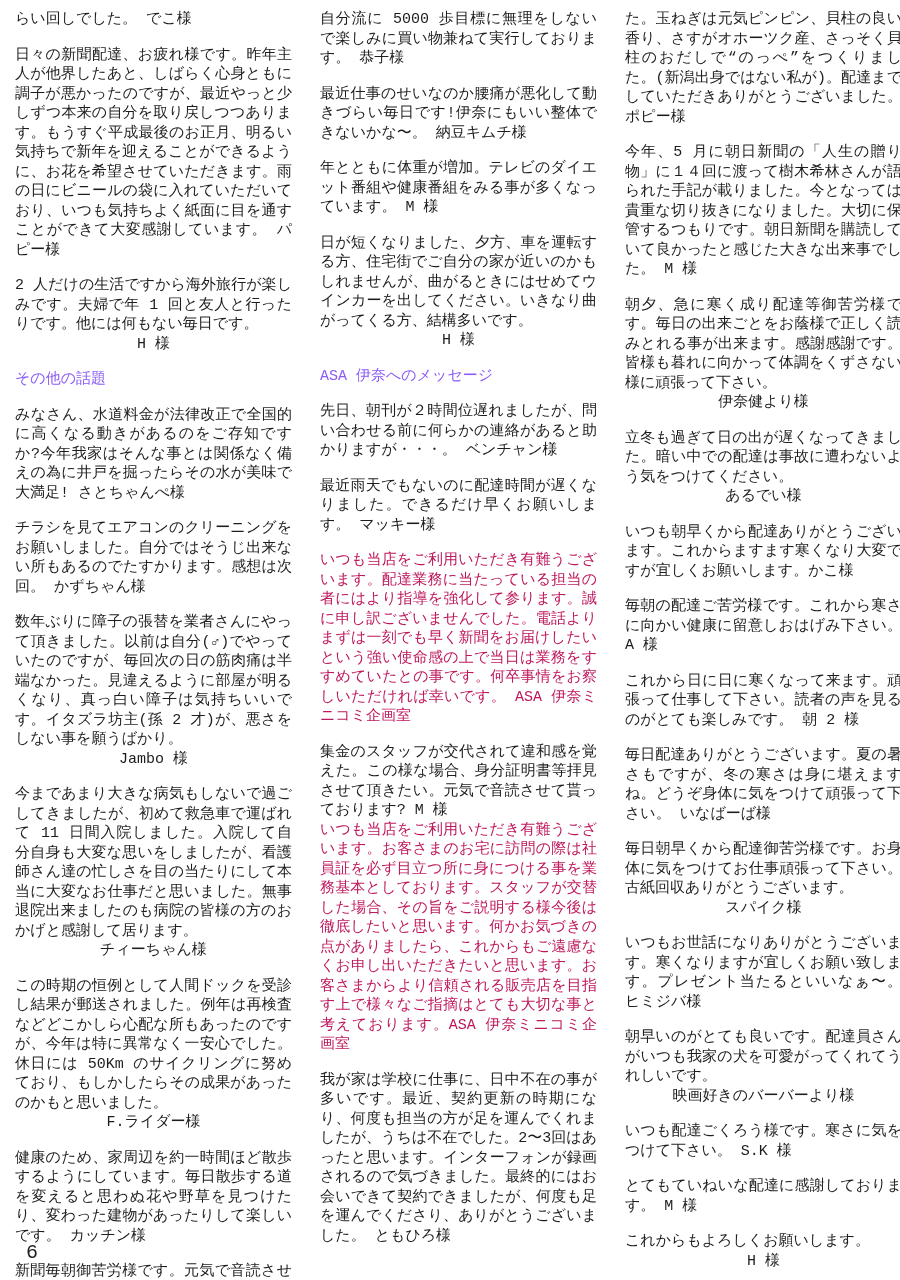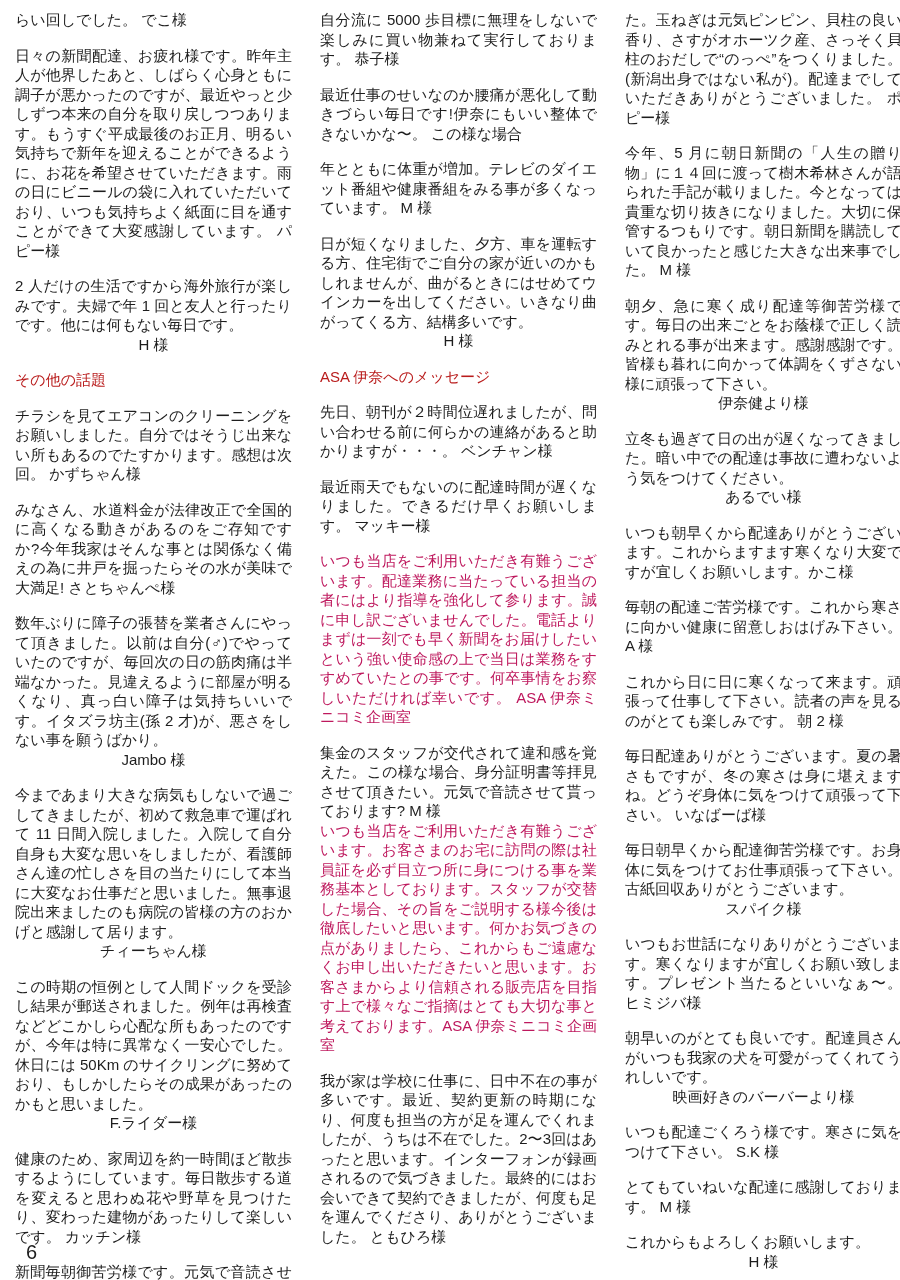--- a/index.html
+++ b/index.html
@@ -1,39 +1,39 @@
 <!DOCTYPE html>
 <html><head>
 <meta charset="utf-8">
 <style>
   html,body{margin:0;padding:0;background:#ffffff;}
   .page{
     position:relative;
     width:900px;height:1280px;
     background:#ffffff;
     overflow:hidden;
-    font-family:Liberation Sans, sans-serif;
+    font-family:Liberation Mono, monospace;
     color:#1d1d1d;
   }
   .columns{
     display:flex;
     gap:28px;
     padding:10px 4px 0 15px;
     box-sizing:border-box;
   }
   .col{
     flex:0 0 277px;
     width:277px;
     font-size:15px;
     line-height:19.5px;
     text-align:justify;
   }
   .block{margin:0 0 16px 0;}
   .block.tight{margin-top:-16px;}
-  .heading{color:#b91c1c;}
+  .heading{color:#8b5cf6;}
   .red{color:#be185d;}
   .sign{text-align:center;}
   .page-number{
     position:absolute;
     left:26px;bottom:16px;
     font-size:20px;
     color:#1d1d1d;
   }
 </style>
 </head>
@@ -49,24 +49,24 @@
           <div>日々の新聞配達、お疲れ様です。昨年主人が他界したあと、しばらく心身ともに調子が悪かったのですが、最近やっと少しずつ本来の自分を取り戻しつつあります。もうすぐ平成最後のお正月、明るい気持ちで新年を迎えることができるように、お花を希望させていただきます。雨の日にビニールの袋に入れていただいており、いつも気持ちよく紙面に目を通すことができて大変感謝しています。 パピー様</div>
         </div>
         <div class="block">
           <div>2 人だけの生活ですから海外旅行が楽しみです。夫婦で年 1 回と友人と行ったりです。他には何もない毎日です。</div>
           <div class="sign">H 様</div>
         </div>
         <div class="block heading">
           <div>その他の話題</div>
         </div>
         <div class="block">
-          <div>チラシを見てエアコンのクリーニングをお願いしました。自分ではそうじ出来ない所もあるのでたすかります。感想は次回。 かずちゃん様</div>
+          <div>みなさん、水道料金が法律改正で全国的に高くなる動きがあるのをご存知ですか?今年我家はそんな事とは関係なく備えの為に井戸を掘ったらその水が美味で大満足! さとちゃんぺ様</div>
         </div>
         <div class="block">
-          <div>みなさん、水道料金が法律改正で全国的に高くなる動きがあるのをご存知ですか?今年我家はそんな事とは関係なく備えの為に井戸を掘ったらその水が美味で大満足! さとちゃんぺ様</div>
+          <div>チラシを見てエアコンのクリーニングをお願いしました。自分ではそうじ出来ない所もあるのでたすかります。感想は次回。 かずちゃん様</div>
         </div>
         <div class="block">
           <div>数年ぶりに障子の張替を業者さんにやって頂きました。以前は自分(♂)でやっていたのですが、毎回次の日の筋肉痛は半端なかった。見違えるように部屋が明るくなり、真っ白い障子は気持ちいいです。イタズラ坊主(孫 2 才)が、悪さをしない事を願うばかり。</div>
           <div class="sign">Jambo 様</div>
         </div>
         <div class="block">
           <div>今まであまり大きな病気もしないで過ごしてきましたが、初めて救急車で運ばれて 11 日間入院しました。入院して自分自身も大変な思いをしましたが、看護師さん達の忙しさを目の当たりにして本当に大変なお仕事だと思いました。無事退院出来ましたのも病院の皆様の方のおかげと感謝して居ります。</div>
           <div class="sign">チィーちゃん様</div>
         </div>
         <div class="block">
@@ -78,21 +78,21 @@
         </div>
         <div class="block">
           <div>新聞毎朝御苦労様です。元気で音読させて貰っております。又毎日、散歩を</div>
         </div>
       </div>
     <div class="col">
         <div class="block">
           <div>自分流に 5000 歩目標に無理をしないで楽しみに買い物兼ねて実行しております。 恭子様</div>
         </div>
         <div class="block">
-          <div>最近仕事のせいなのか腰痛が悪化して動きづらい毎日です!伊奈にもいい整体できないかな〜。 この様な場合</div>
+          <div>最近仕事のせいなのか腰痛が悪化して動きづらい毎日です!伊奈にもいい整体できないかな〜。 納豆キムチ様</div>
         </div>
         <div class="block">
           <div>年とともに体重が増加。テレビのダイエット番組や健康番組をみる事が多くなっています。 M 様</div>
         </div>
         <div class="block">
           <div>日が短くなりました、夕方、車を運転する方、住宅街でご自分の家が近いのかもしれませんが、曲がるときにはせめてウインカーを出してください。いきなり曲がってくる方、結構多いです。</div>
           <div class="sign">H 様</div>
         </div>
         <div class="block heading">
           <div>ASA 伊奈へのメッセージ</div>

